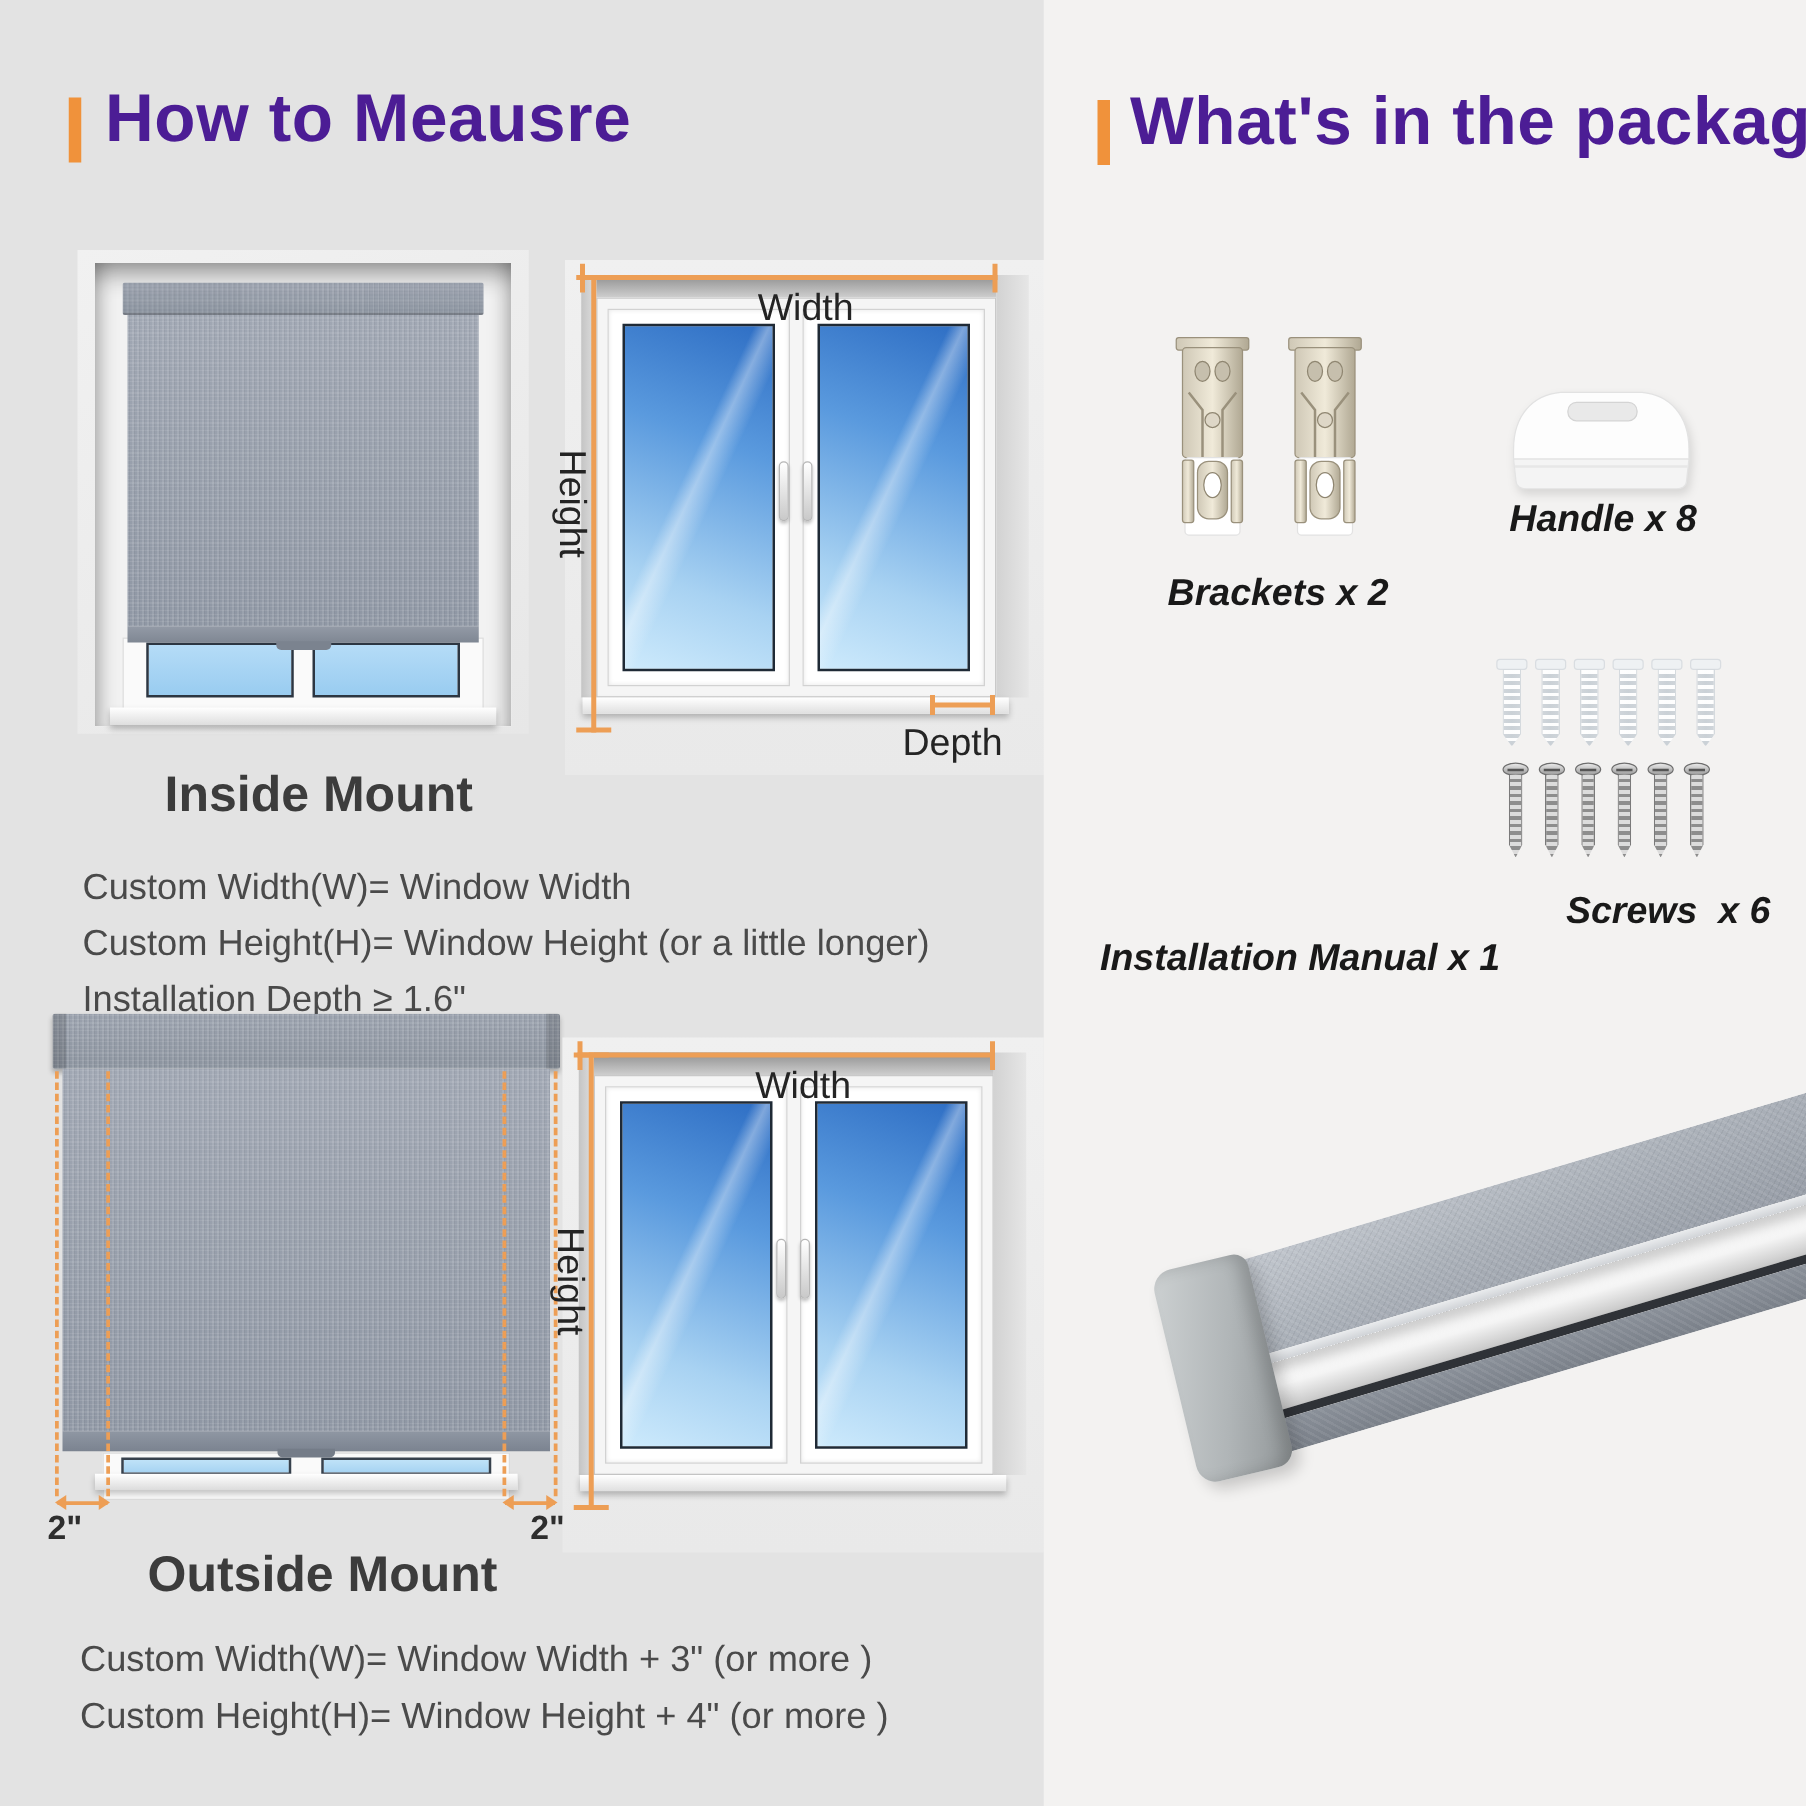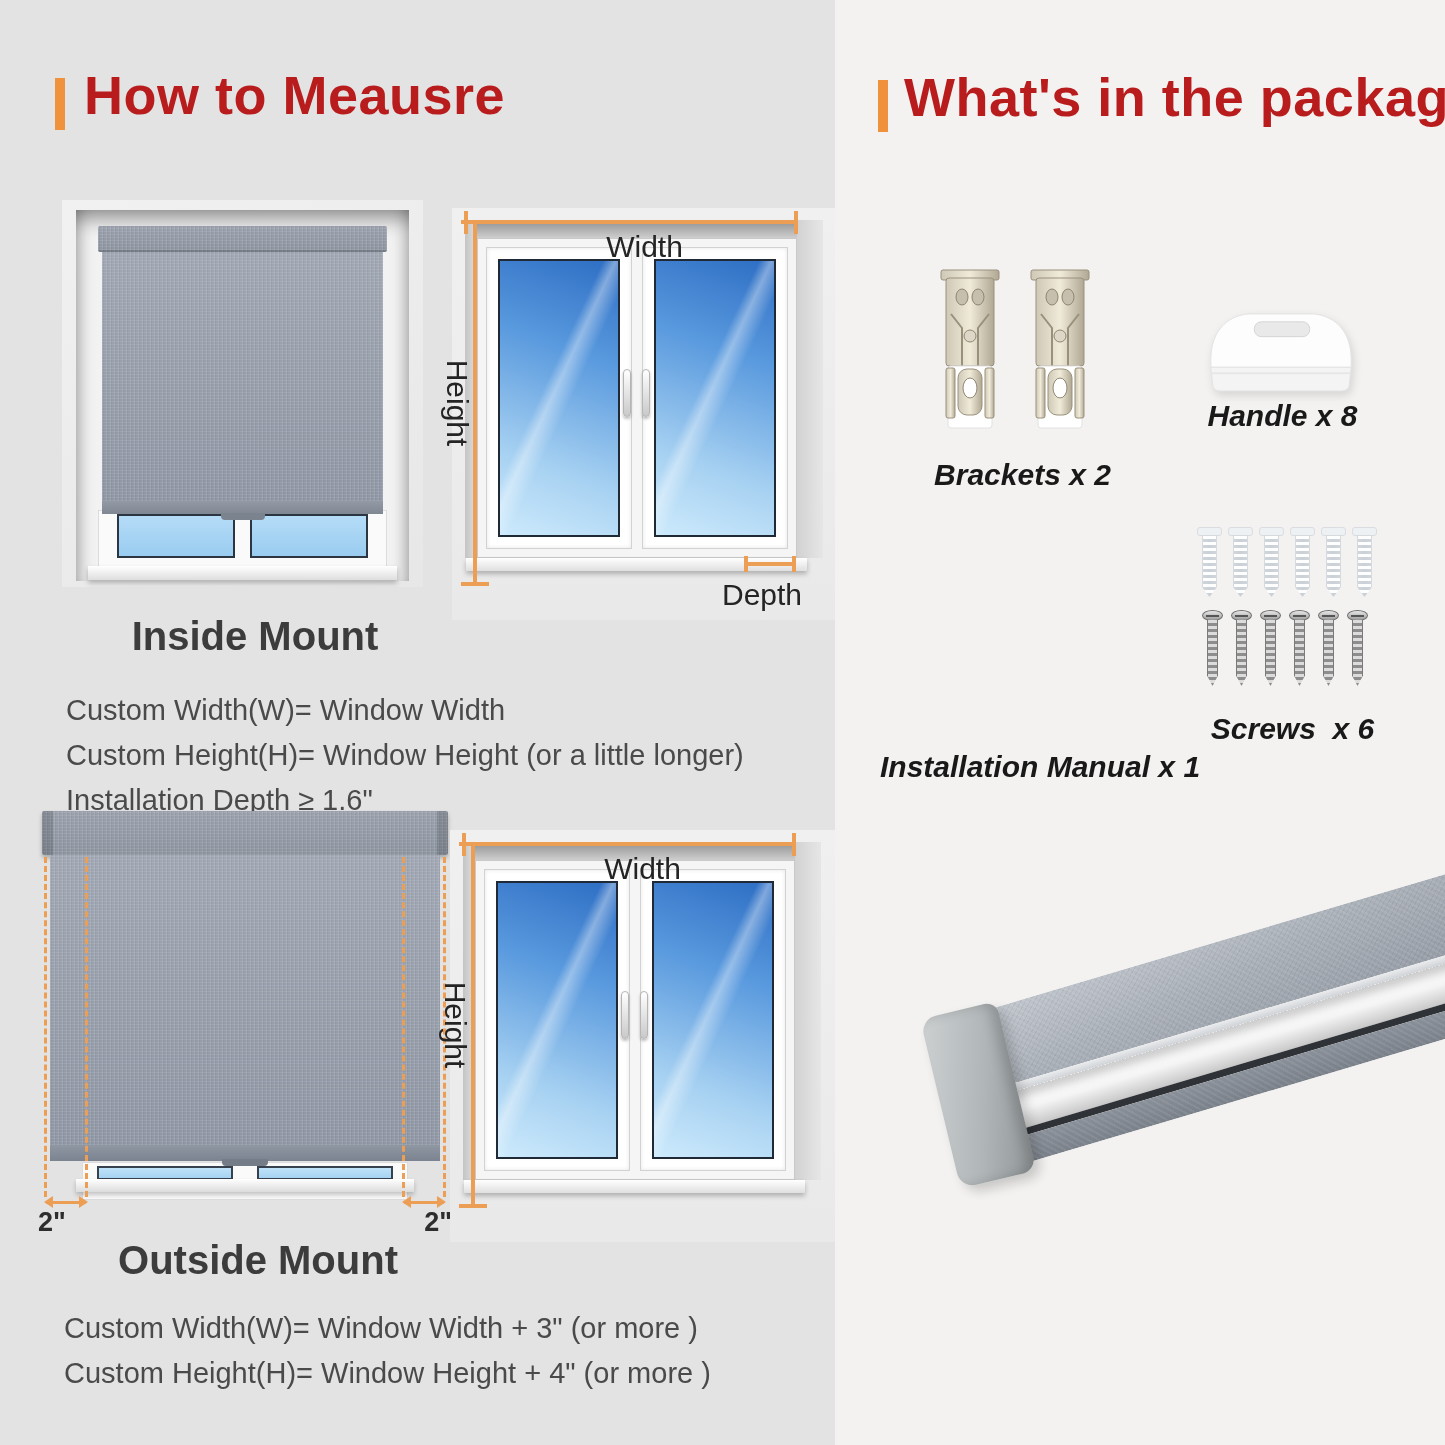--- a/index.html
+++ b/index.html
@@ -11,21 +11,21 @@
   *{margin:0;padding:0;box-sizing:border-box;}
   body{font-family:"Liberation Sans", sans-serif;background:#fff;}
   #page{position:relative;width:1445px;height:1445px;overflow:hidden;background:#E3E3E3;}
 
   
   .panel-left{position:absolute;left:0;top:0;width:835px;height:1445px;background:#E3E3E3;}
   .panel-right{position:absolute;left:835px;top:0;width:610px;height:1445px;background:#F3F2F1;overflow:hidden;}
 
   
   .title-bar{position:absolute;width:10px;height:52px;background:var(--accent);}
-  .big-title{position:absolute;font-size:54px;font-weight:bold;color:#b91c1c;letter-spacing:0.5px;white-space:nowrap;}
+  .big-title{position:absolute;font-size:54px;font-weight:bold;color:#4c1d95;letter-spacing:0.5px;white-space:nowrap;}
 
   
   .linen{
     background-image:
       repeating-linear-gradient(90deg, rgba(255,255,255,0.10) 0 1px, rgba(0,0,0,0.04) 1px 2px, transparent 2px 4px),
       repeating-linear-gradient(0deg, rgba(255,255,255,0.09) 0 1px, transparent 1px 3px),
       linear-gradient(180deg, var(--l1), var(--l2));
   }
 
   
@@ -361,21 +361,21 @@
     </div>
       <div class="screw">
       <span class="screw-head"></span>
       <span class="screw-shank"></span>
     </div>
       <div class="screw">
       <span class="screw-head"></span>
       <span class="screw-shank"></span>
     </div>
     </div>
-  <div class="item-label" style="left:1195px;top:712px;width:195px;">Screws&nbsp; x 6</div>
+  <div class="item-label" style="left:1237px;top:712px;width:195px;">Screws&nbsp; x 6</div>
 
   <div class="shade-photo">
     <div class="bar">
       <div class="bar-cap"></div>
       <div class="bar-top"></div>
       <div class="bar-edge"></div>
       <div class="bar-roller"></div>
       <div class="bar-slot"></div>
       <div class="bar-lip"></div>
     </div>

